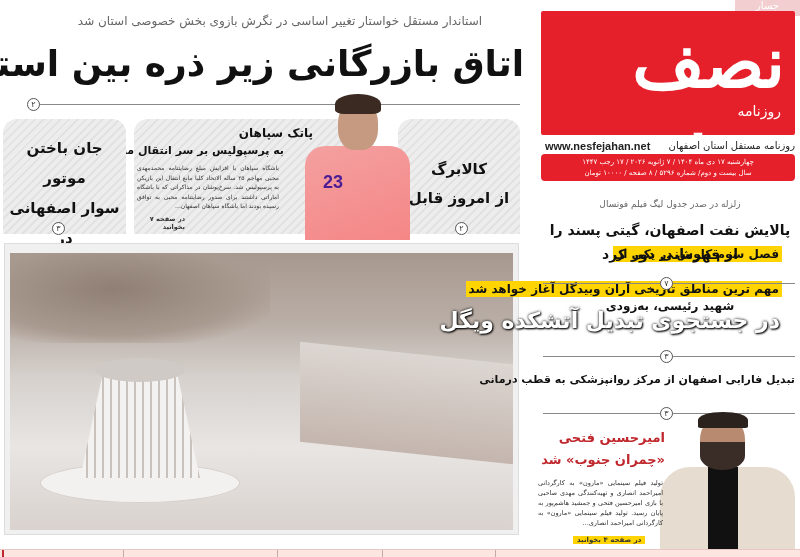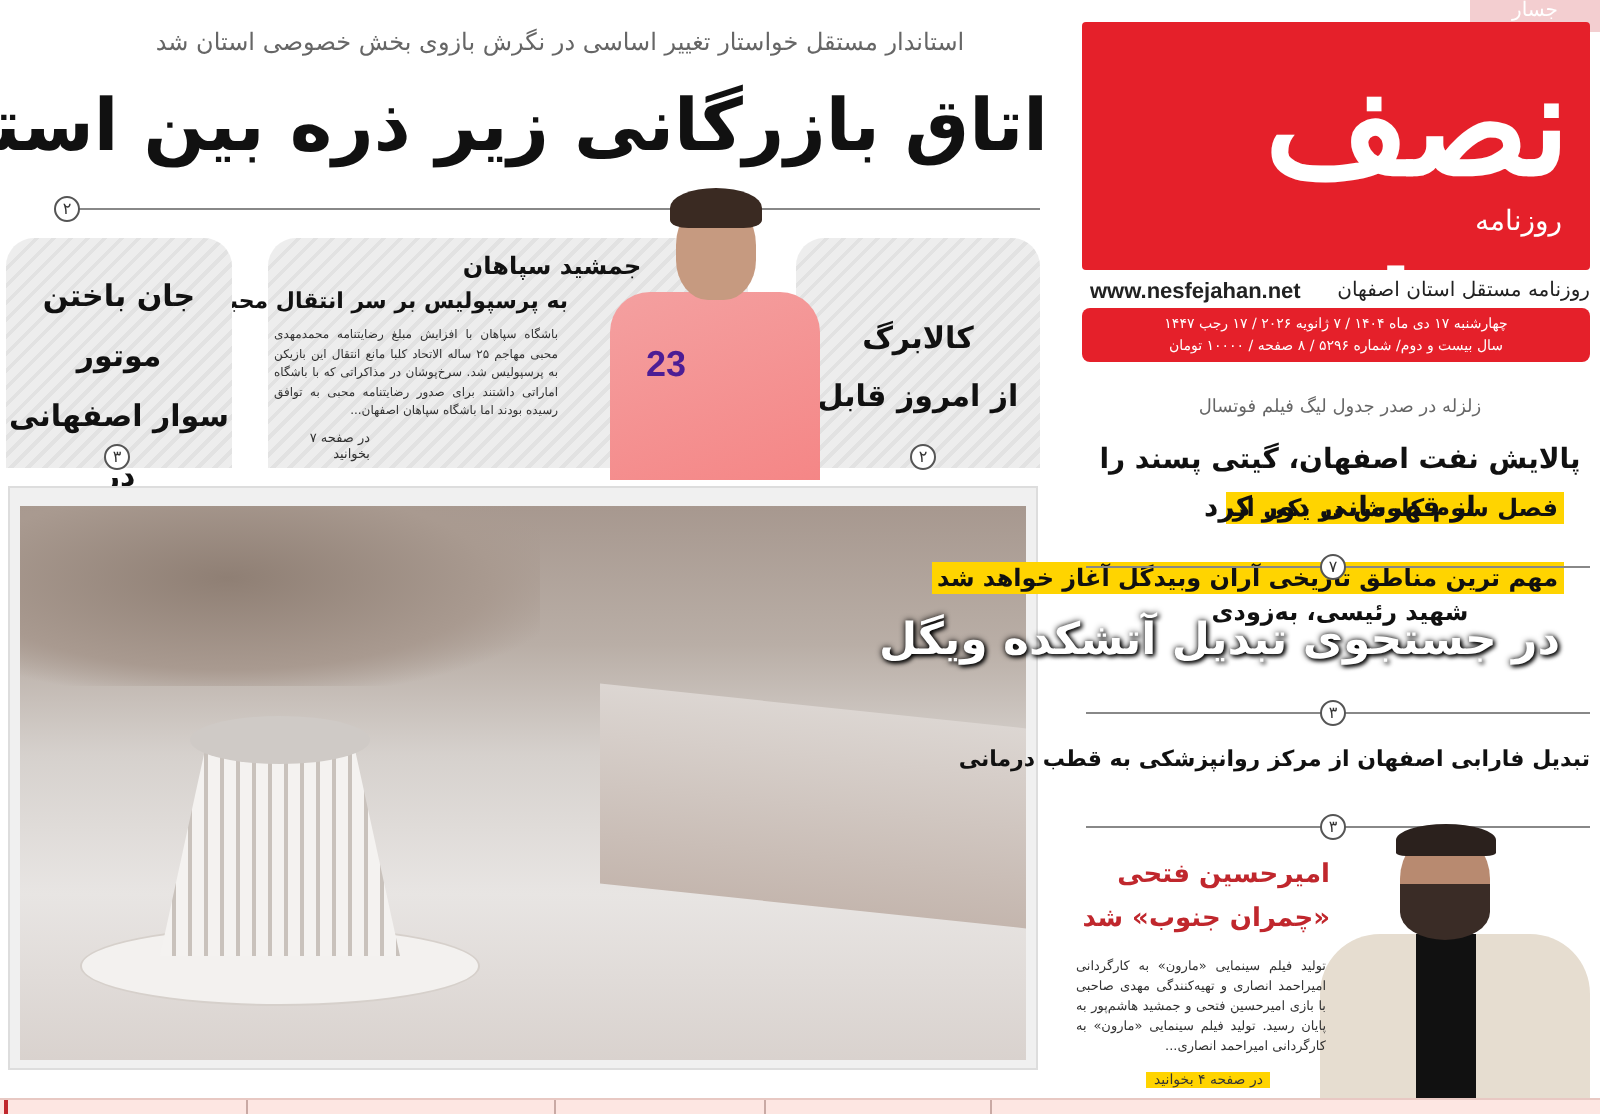--- a/index.html
+++ b/index.html
@@ -57,21 +57,21 @@
 
   
   .man { left: 650px; top: 412px; width: 150px; height: 145px; overflow: hidden; }
   .m-head { position: absolute; left: 50px; top: 4px; width: 45px; height: 52px; border-radius: 45%; background: #b88a70; }
   .m-beard { position: absolute; left: 50px; top: 30px; width: 45px; height: 28px; border-radius: 0 0 50% 50%; background: #3a2c26; }
   .m-hair { position: absolute; left: 48px; top: 0; width: 50px; height: 16px; border-radius: 50% 50% 10% 10%; background: #2b211d; }
   .m-coat { position: absolute; left: 10px; top: 55px; width: 135px; height: 100px; background: #e6ddd0; border-radius: 30px 30px 0 0; }
   .m-shirt { position: absolute; left: 58px; top: 55px; width: 30px; height: 100px; background: #111; }
 
   .bodytext { font-size: 7px; line-height: 11px; color: #333; text-align: justify; }
-  .readmore { background: #ffd400; font-size: 7px; padding: 0 4px; color: #333; font-weight: normal; }
+  .readmore { background: #ffd400; font-size: 7px; padding: 0 4px; color: #333; font-weight: bold; }
 
   .bottom-strip { left: 0; top: 549px; width: 800px; height: 8px; background: #fde6e2; border-top: 1px solid #e8c8c3; }
   .strip-sep { position: absolute; top: 0; width: 1px; height: 8px; background: #c9a9a4; }
 </style>
 </head>
 <body>
 
 <div class="abs watermark">جسار</div>
 
 <div class="abs kicker">استاندار مستقل خواستار تغییر اساسی در نگرش بازوی بخش خصوصی استان شد</div>
@@ -82,37 +82,37 @@
 <div class="abs striped" style="left:398px; top:119px; width:122px; height:115px;">
   <div class="box-title" style="margin-top:36px; font-size:15px; line-height:29px;">
     <div>کالابرگ</div>
     <div>از امروز قابل</div>
   </div>
 </div>
 <div class="abs num" style="left:455px; top:222px;">۲</div>
 
 <div class="abs striped" style="left:134px; top:119px; width:240px; height:115px;">
   <div style="position:absolute; right:48px; top:6px; width:100px;">
-    <div class="box-title" style="font-size:12px; line-height:17px;">جمشید سپاهان</div>
+    <div class="box-title" style="font-size:12px; line-height:17px;">پاتک سپاهان</div>
   </div>
   <div style="position:absolute; right:90px; top:24px; width:150px;">
     <div class="box-title" style="font-size:11px; line-height:16px; white-space:nowrap;">به پرسپولیس بر سر انتقال محبی</div>
   </div>
   <div class="bodytext" style="position:absolute; right:95px; top:44px; width:142px; height:48px; overflow:hidden; font-size:6px; line-height:9.5px;">باشگاه سپاهان با افزایش مبلغ رضایتنامه محمدمهدی محبی مهاجم ۲۵ ساله الاتحاد کلبا مانع انتقال این بازیکن به پرسپولیس شد. سرخ‌پوشان در مذاکراتی که با باشگاه اماراتی داشتند برای صدور رضایتنامه محبی به توافق رسیده بودند اما باشگاه سپاهان اصفهان...</div>
   <div class="readmore" style="position:absolute; right:185px; top:96px; background:transparent; font-size:6.5px;">در صفحه ۷ بخوانید</div>
 </div>
 
 <div class="abs player">
   <div class="p-shirt"></div>
   <div class="p-head"></div>
   <div class="p-hair"></div>
   <div class="p-num">23</div>
 </div>
 
-<div class="abs striped" style="left:3px; top:119px; width:113px; height:115px;">
+<div class="abs striped" style="left:3px; top:119px; width:123px; height:115px;">
   <div class="box-title" style="margin-top:14px; font-size:15px; line-height:30px;">
     <div>جان باختن موتور</div>
     <div>سوار اصفهانی در</div>
     <div>خط BRT</div>
   </div>
 </div>
 <div class="abs num" style="left:52px; top:222px;">۳</div>
 
 <div class="abs photo-frame"></div>
 <div class="abs photo">

